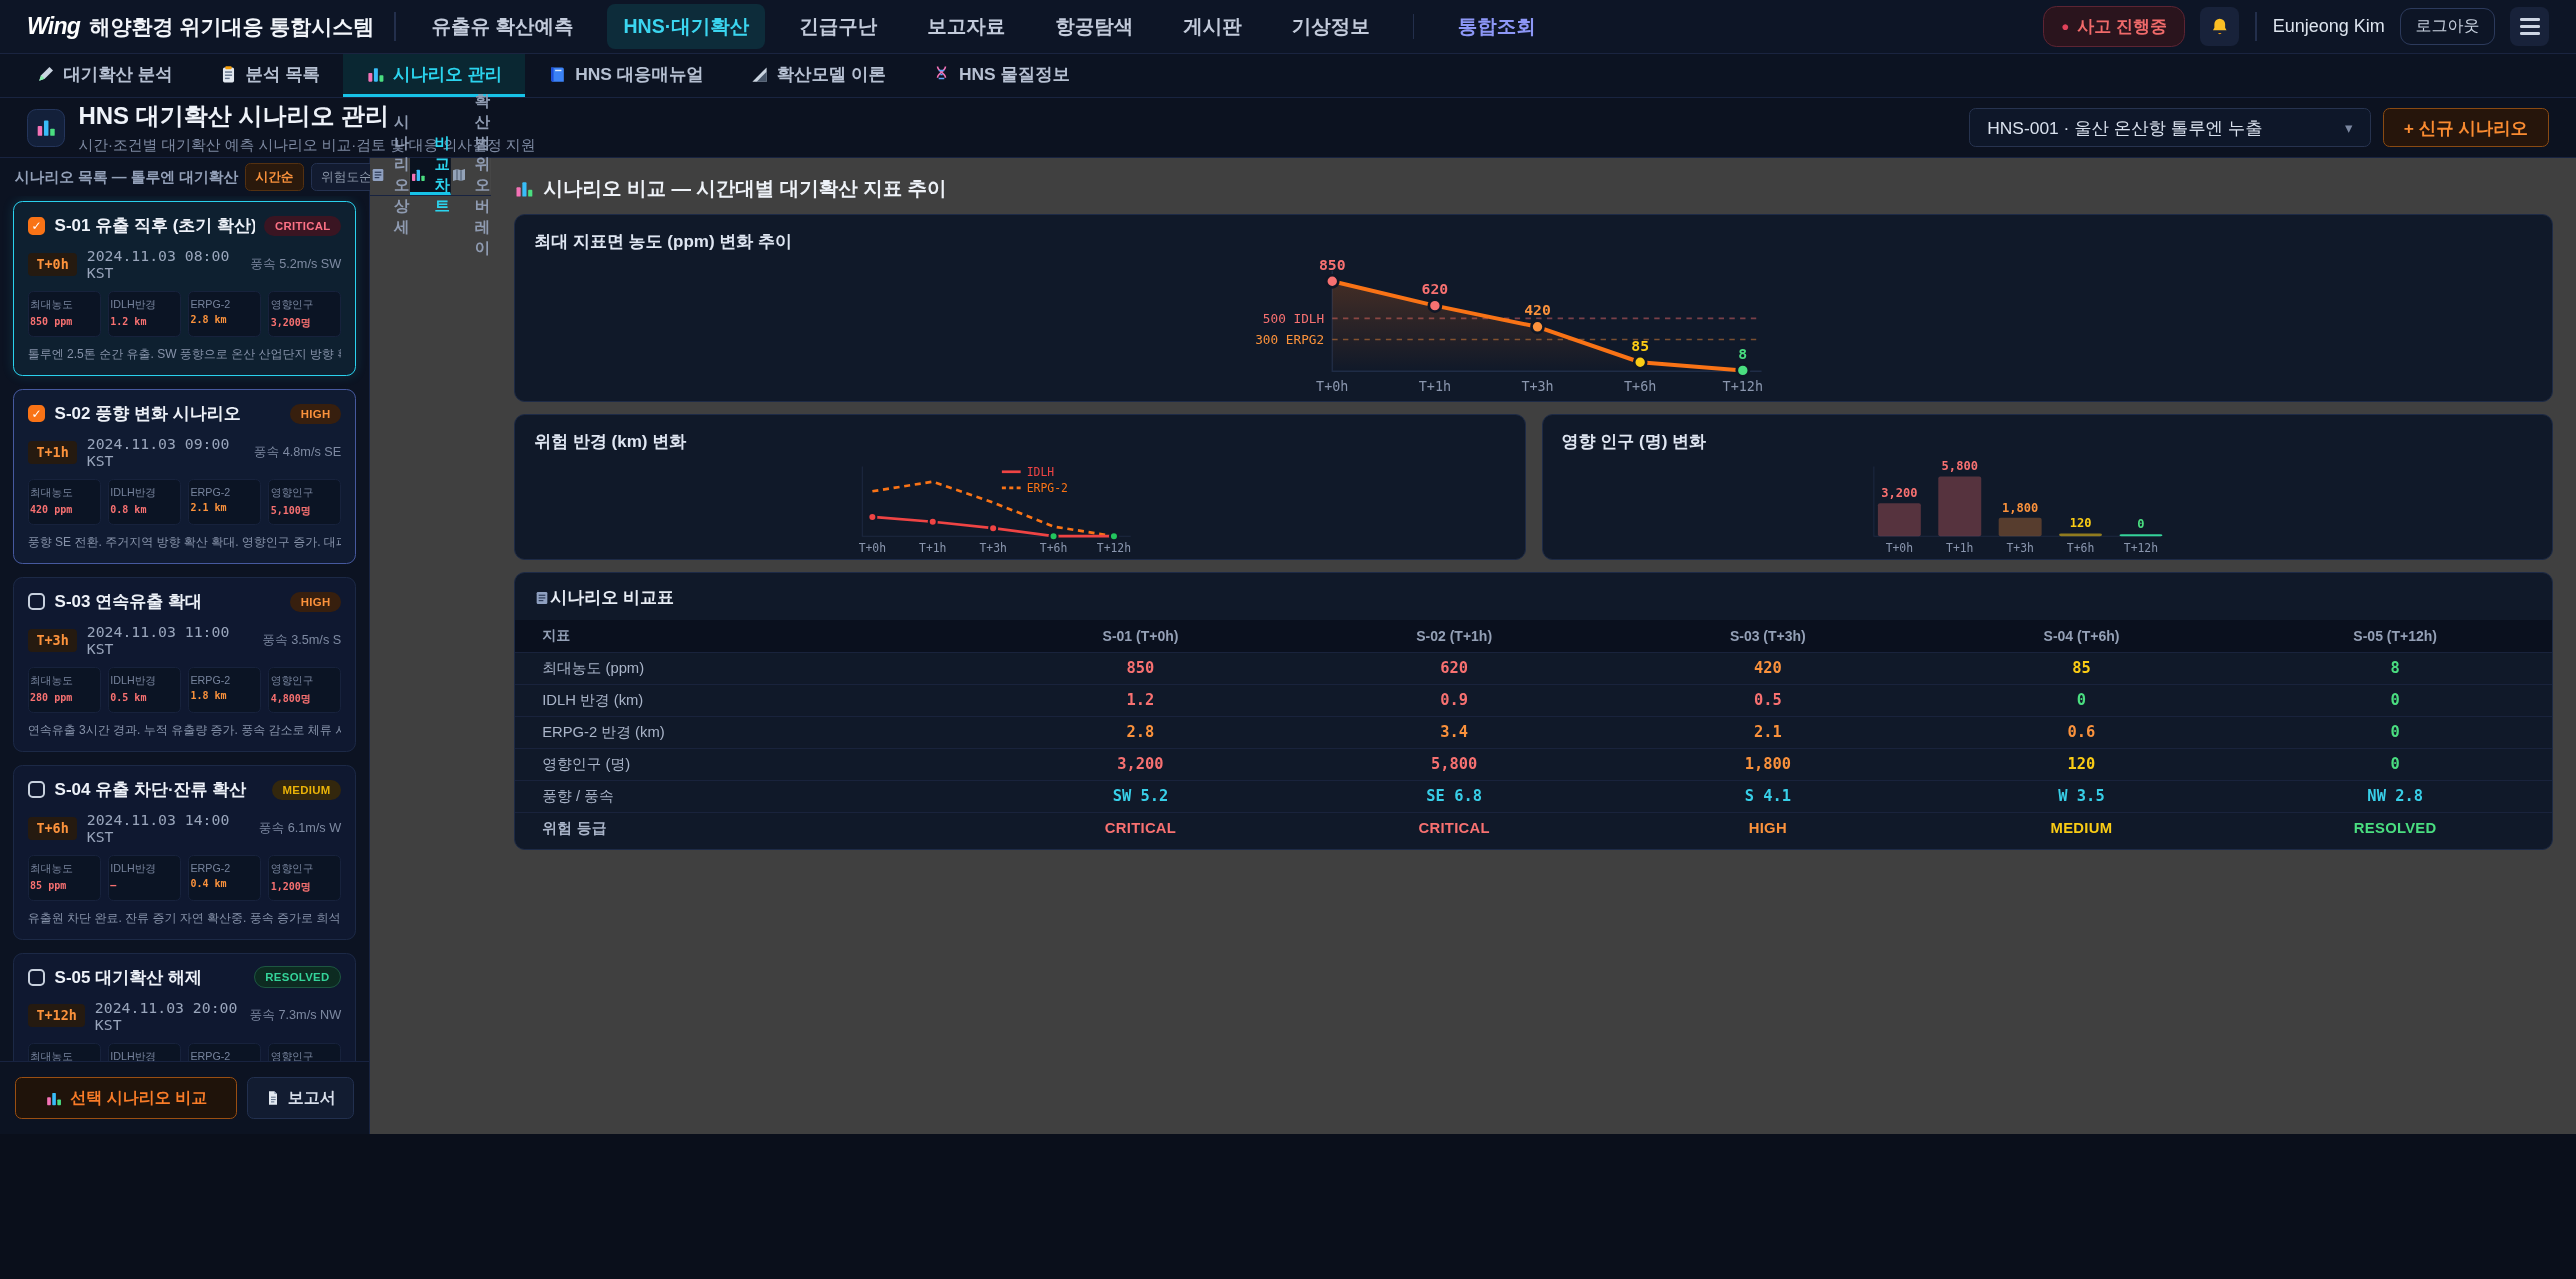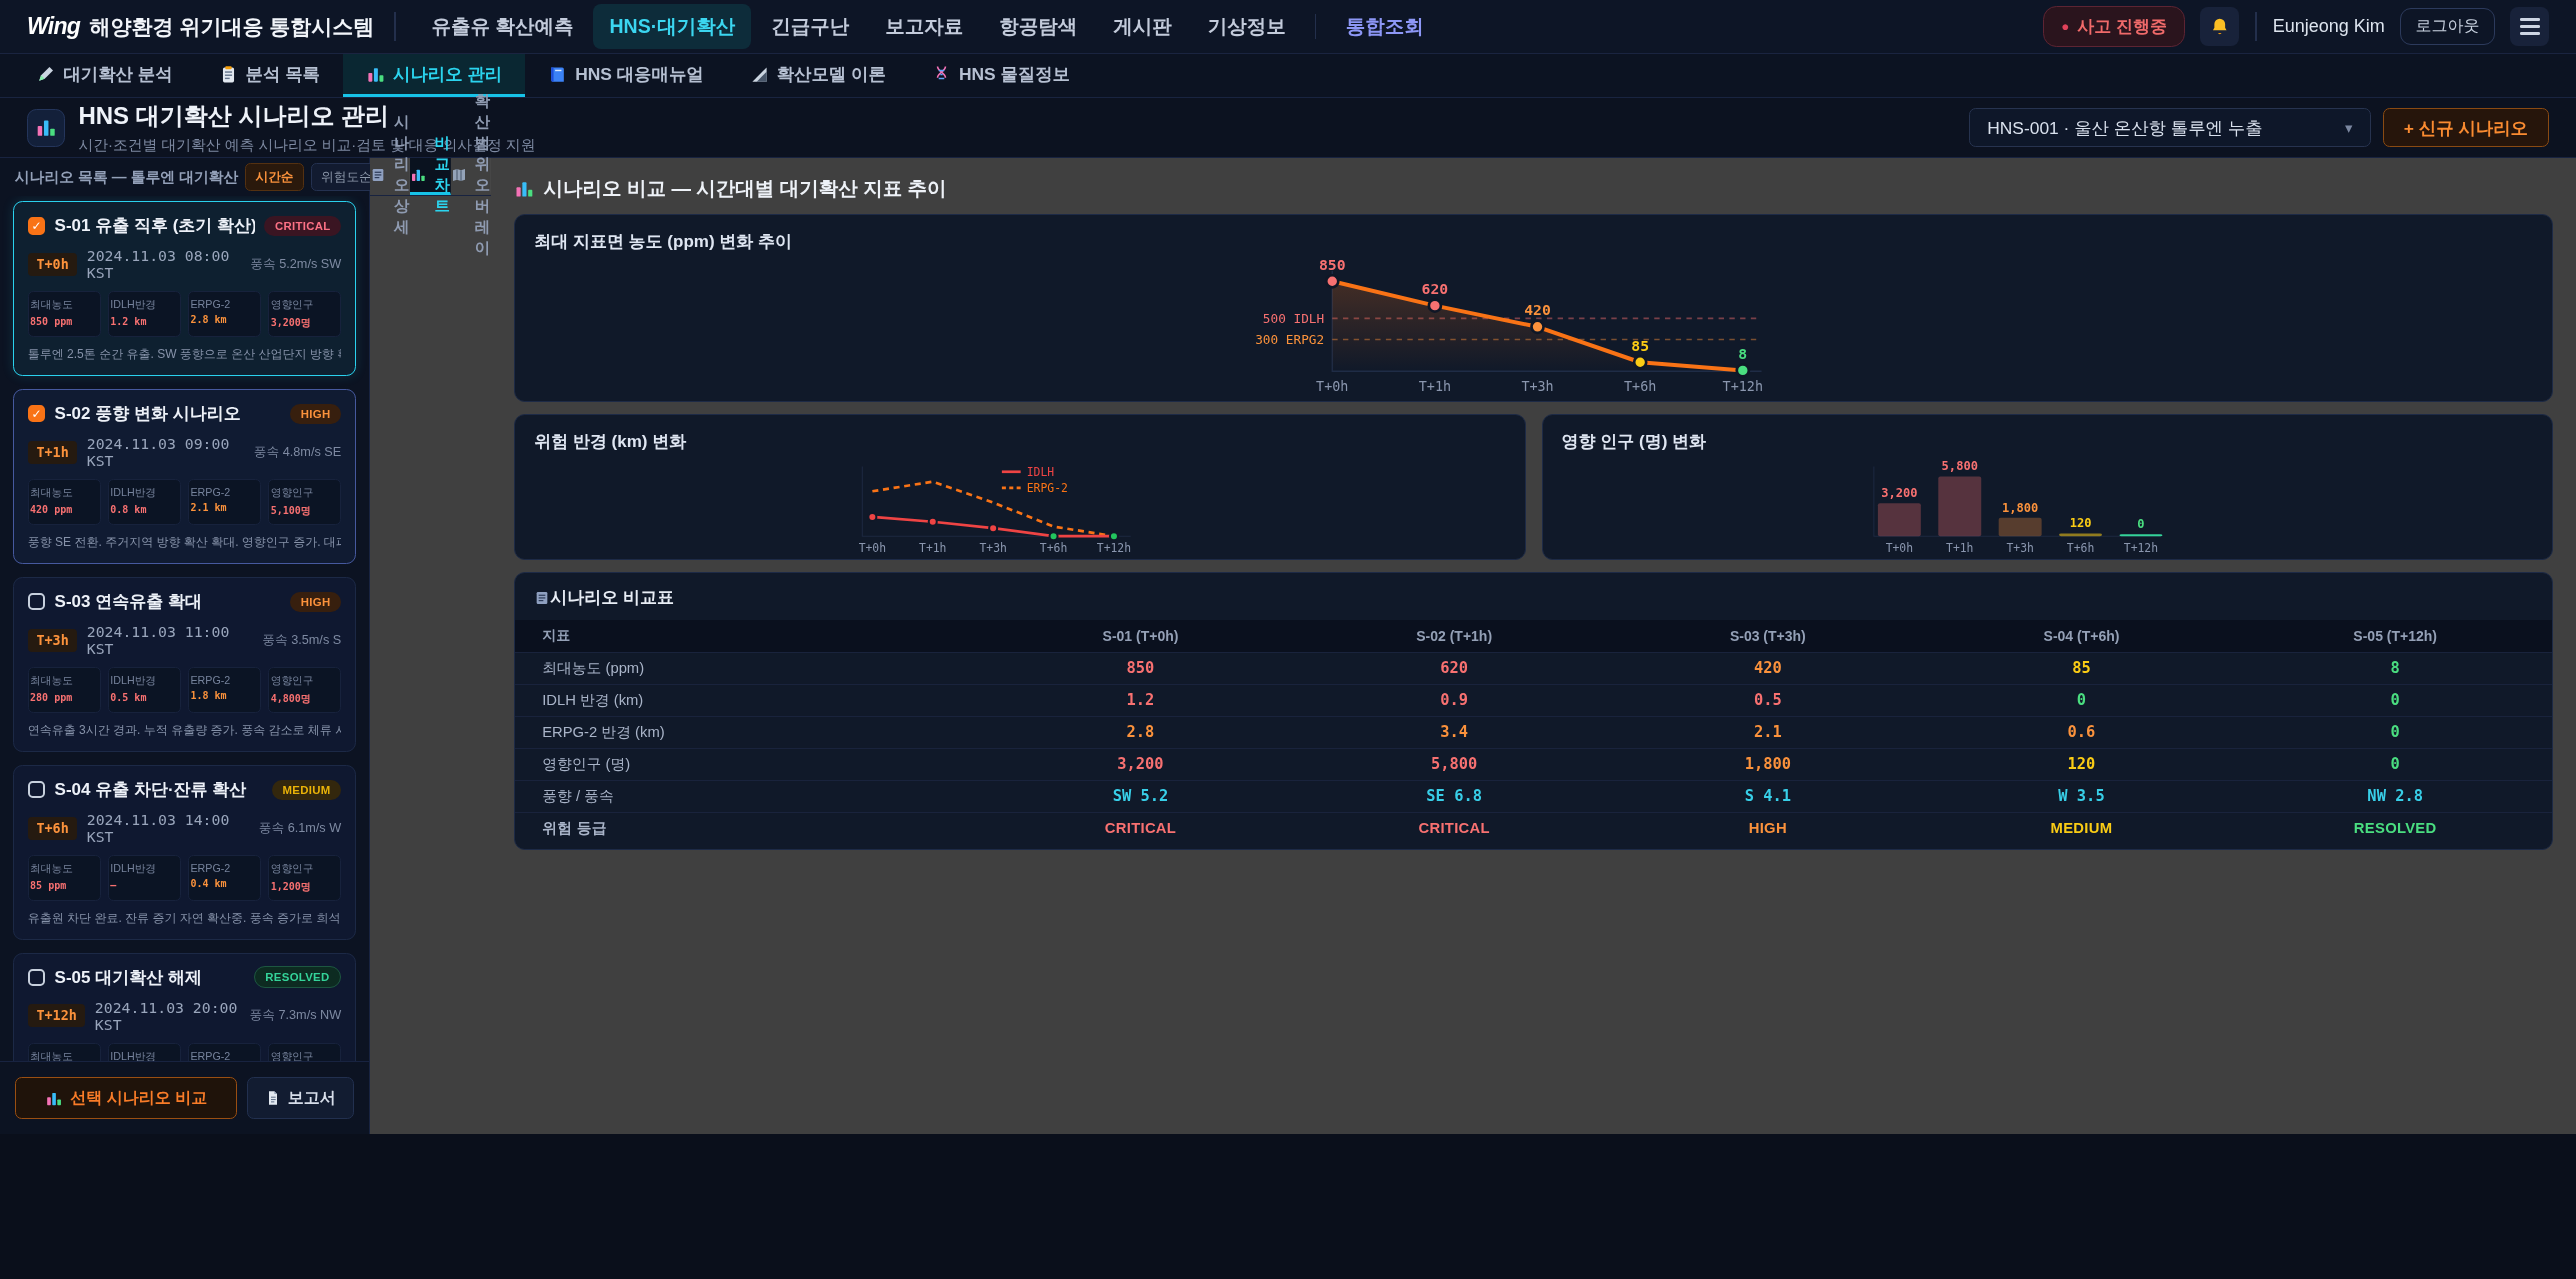--- a/index.html
+++ b/index.html
@@ -10,21 +10,21 @@
   }
   .app { width:2576px; height:1134px; display:flex; flex-direction:column; background:#0c1220; }
 
   
   .topnav { height:54px; flex:0 0 54px; display:flex; align-items:center; padding:0 27px;
             background:#0d1526; border-bottom:1.3px solid #1a2440; }
   .brand { display:flex; align-items:baseline; gap:9.4px; white-space:nowrap; }
   .logo-wing { font-style:italic; font-weight:800; font-size:23px; letter-spacing:-0.7px; color:#ffffff; }
   .brand-title { font-size:21px; font-weight:800; color:#f2f5fa; }
   .vdiv { width:1.3px; height:29.5px; background:#232f4c; margin:0 20px; flex:0 0 1.3px; }
-  .mainnav { display:flex; align-items:center; gap:4px; }
+  .mainnav { display:flex; align-items:center; gap:18px; }
   .nav-item { font-size:19.5px; font-weight:700; color:#c3cbdb; padding:9.4px 16px; border-radius:8px; cursor:pointer; white-space:nowrap; }
   .nav-item.active { color:#3bd6f0; background:#0d2c3a; }
   .nav-item.highlight { color:#8d97f6; }
   .nav-sep { width:1.3px; height:25.5px; background:#232f4c; margin:0 9.4px; }
   .topnav-right { margin-left:auto; display:flex; align-items:center; gap:14.8px; }
   .incident-badge { display:flex; align-items:center; gap:8px; font-size:17px; font-weight:700; color:#ef6a6a;
                     background:#2a141d; border:1.3px solid #5d2433; border-radius:13.4px; padding:8px 17.4px; cursor:pointer; white-space:nowrap;}
   .incident-badge .dot { color:#e0425a; font-size:13.4px; }
   .sq-btn { width:39px; height:39px; border-radius:8px; background:#18223a; display:flex; align-items:center; justify-content:center; cursor:pointer; }
   .user-name { font-size:18px; color:#dde4ee; white-space:nowrap; }

